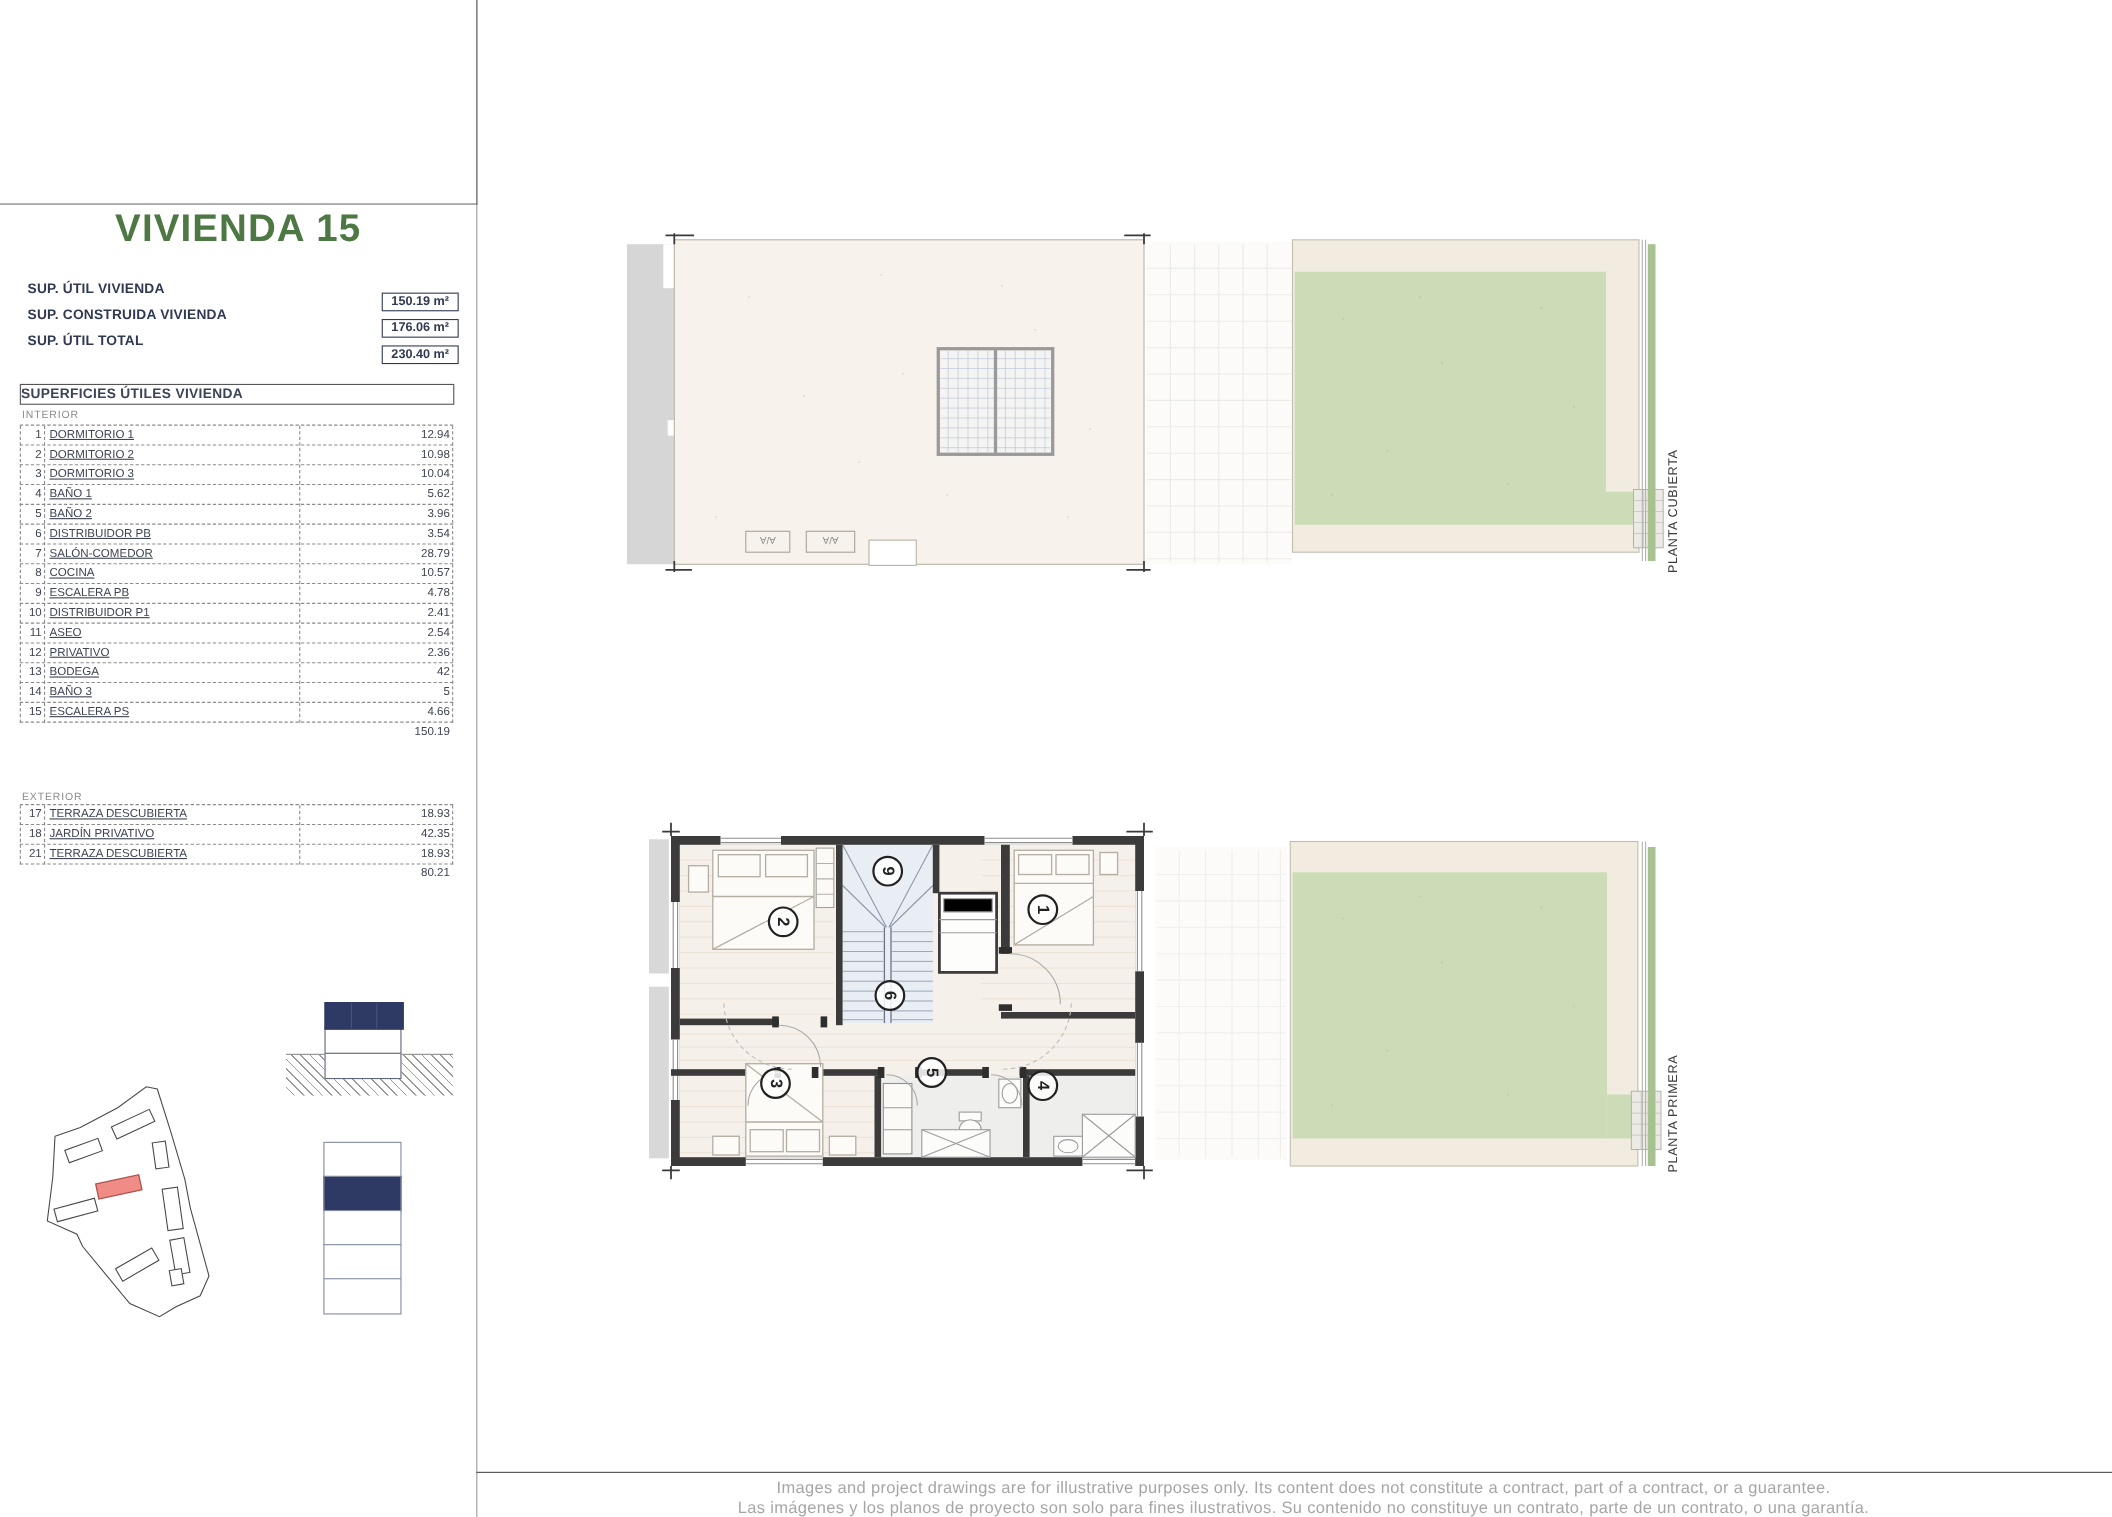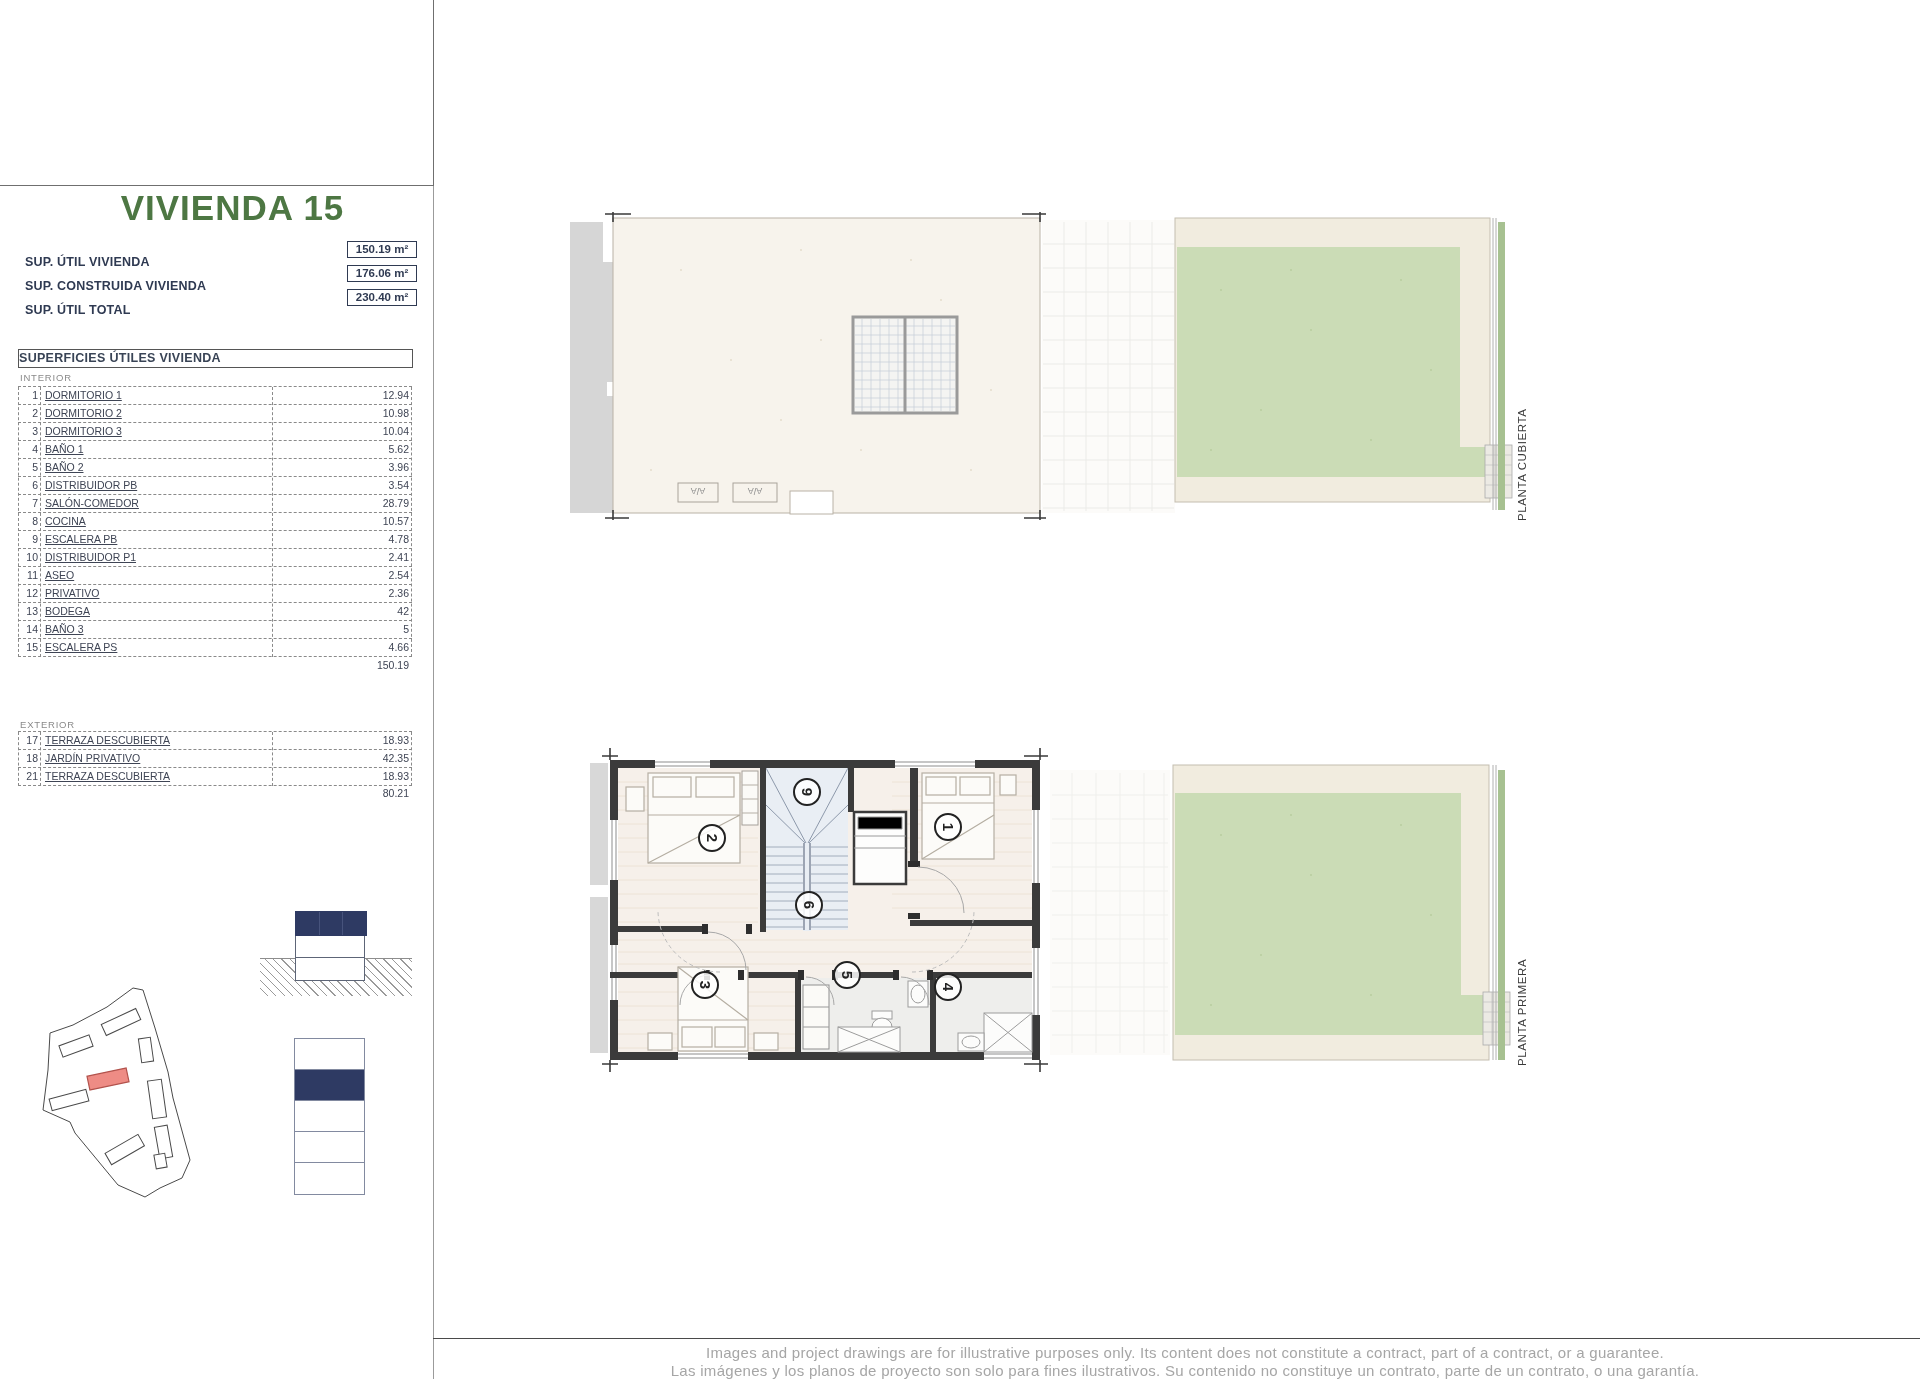--- a/index.html
+++ b/index.html
@@ -5,24 +5,24 @@
   html,body{margin:0;padding:0;background:#fff;}
   .sheet{position:relative;width:1920px;height:1379px;background:#ffffff;overflow:hidden;
          font-family:"Liberation Sans", sans-serif;}
   .abs{position:absolute;}
   
   .vline{position:absolute;left:433px;top:0;width:1px;height:1379px;background:#9b9b9b;}
   .vline-top{position:absolute;left:433px;top:0;width:1px;height:186px;background:#6f6f6f;}
   .hline{position:absolute;left:0;top:185px;width:434px;height:1px;background:#6f6f6f;}
   
   .title{position:absolute;left:0;top:188px;width:433px;text-align:center;
-         font-size:35px;font-weight:bold;color:#4d7743;letter-spacing:1px;padding-left:16px;}
+         font-size:35px;font-weight:bold;color:#4d7743;letter-spacing:1px;}
   .srow-label{position:absolute;left:25px;font-size:12.5px;font-weight:bold;color:#2f3a52;letter-spacing:.2px;margin-top:12px;}
   .sbox{position:absolute;left:347px;width:68px;height:15px;border:1px solid #2f3a52;
-        font-size:11.5px;font-weight:bold;color:#2f3a52;text-align:center;line-height:15px;}
+        font-size:11.5px;font-weight:bold;color:#2f3a52;text-align:center;line-height:15px;margin-top:25px;}
   
   .thead{position:absolute;left:18px;top:349px;width:393px;height:17px;border:1px solid #555;
          text-align:left;font-size:12.5px;font-weight:bold;color:#394456;line-height:17px;letter-spacing:.3px;}
   .seclbl{position:absolute;left:20px;font-size:9.5px;color:#8a8a8a;letter-spacing:.8px;}
   .tbl{position:absolute;left:18px;width:394px;border-top:1px dashed #8a8a8a;}
   .trow{position:relative;height:17px;border-bottom:1px dashed #8a8a8a;font-size:10.5px;color:#3e4454;line-height:17px;}
   .trow .num{position:absolute;left:0;width:20px;text-align:right;}
   .trow .nm{position:absolute;left:27px;white-space:nowrap;text-decoration:underline;}
   .trow .vl{position:absolute;right:3px;}
   .vd{position:absolute;top:0;bottom:0;width:0;border-left:1px dashed #8a8a8a;}

